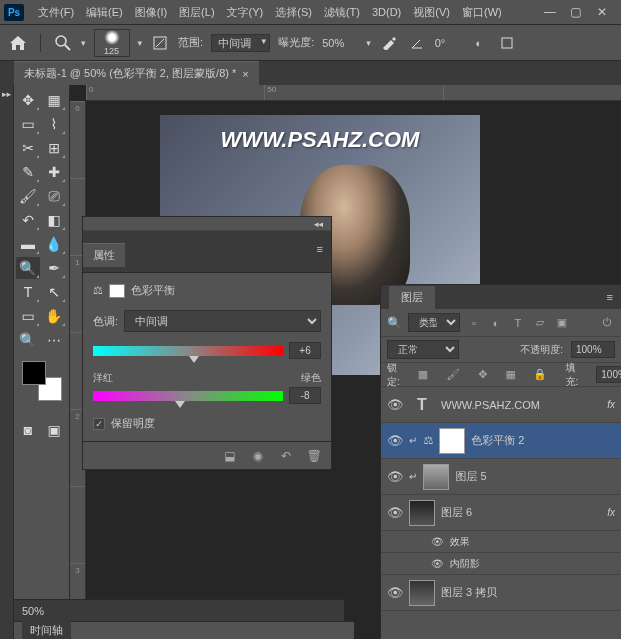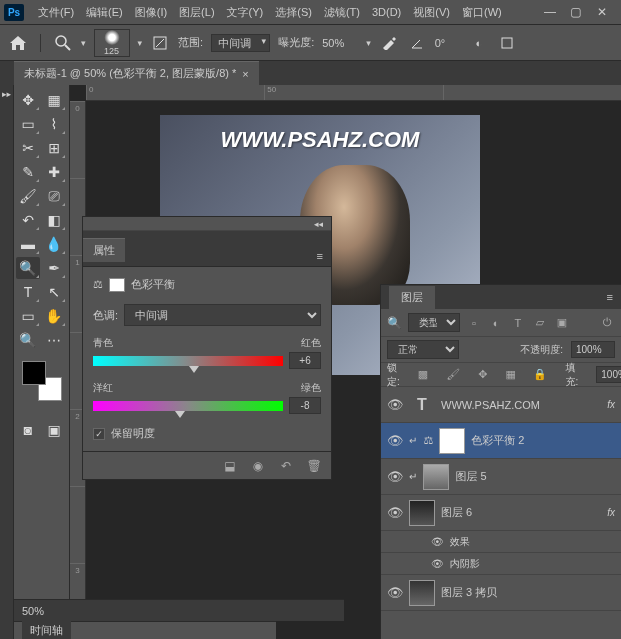--- a/index.html
+++ b/index.html
@@ -34,21 +34,21 @@
 .swatch-bg{position:absolute;width:24px;height:24px;background:#fff;border:1px solid #888;bottom:0;right:0}
 .canvas-area{flex:1;background:#262626;position:relative;overflow:hidden}
 .ruler-h{position:absolute;top:0;left:16px;right:0;height:16px;background:#535353;border-bottom:1px solid #333;font-size:8px;color:#999;display:flex}
 .ruler-h span{flex:1;border-left:1px solid #666;padding-left:2px}
 .ruler-v{position:absolute;top:16px;left:0;width:16px;bottom:0;background:#535353;border-right:1px solid #333;font-size:8px;color:#999;display:flex;flex-direction:column}
 .ruler-v span{flex:1;border-top:1px solid #666;padding-top:2px;writing-mode:horizontal-tb;text-align:center}
 .canvas-img{position:absolute;top:30px;left:90px;width:320px;height:260px;background:linear-gradient(135deg,#4a5060 0%,#6b7488 40%,#8b96a8 70%,#b8c0d0 100%);display:flex;flex-direction:column;align-items:center;padding-top:12px}
 .canvas-img::before{content:"";position:absolute;left:140px;top:50px;width:110px;height:140px;background:radial-gradient(ellipse at 40% 30%,#d4b89a 0%,#a0826a 30%,#3a3530 60%,#1a1815 100%);border-radius:40% 40% 30% 30%}
 .watermark{color:#fff;font-size:22px;font-weight:bold;font-style:italic;z-index:2;text-shadow:1px 1px 2px rgba(0,0,0,0.5)}
 .properties-panel{position:absolute;left:82px;top:216px;width:250px;background:#535353;border:1px solid #2a2a2a;z-index:10}
-.panel-header{height:36px;background:#3a3a3a;display:flex;align-items:flex-end;justify-content:space-between;padding:4px 8px;border-bottom:1px solid #2a2a2a}
+.panel-header{height:42px;background:#3a3a3a;display:flex;align-items:flex-start;justify-content:space-between;padding:12px 8px;border-bottom:1px solid #2a2a2a}
 .panel-tab{background:#535353;padding:4px 10px;font-size:11px;margin-left:-8px;border-top:1px solid #666}
 .panel-menu{cursor:pointer}
 .panel-collapse{height:14px;display:flex;align-items:center;justify-content:flex-end;padding-right:8px;font-size:9px;cursor:pointer;border-bottom:1px solid #444}
 .prop-body{padding:10px}
 .prop-title{display:flex;align-items:center;gap:6px;margin-bottom:12px}
 .prop-icon{width:16px;height:14px;border:1px solid #888;display:inline-block}
 .prop-row{display:flex;align-items:center;gap:6px;margin-bottom:10px}
 .prop-select{flex:1;background:#404040;border:1px solid #333;color:#ccc;padding:3px 6px;font-size:11px}
 .slider-group{margin-bottom:12px}
 .slider-labels{display:flex;justify-content:space-between;font-size:10px;margin-bottom:2px}
@@ -258,24 +258,20 @@
     <div class="prop-title">
       <span>⚖</span>
       <span class="prop-icon" style="background:#fff"></span>
       <span>色彩平衡</span>
     </div>
     <div class="prop-row">
       <span>色调:</span>
       <select class="prop-select"><option>中间调</option></select>
     </div>
     <div class="slider-group">
-      <div class="slider-labels">
-          <span>青色</span>
-          <span>红色</span>
-        </div>
       <div class="slider-row">
           <div class="slider-track cyan-red">
             <div class="slider-thumb" style="left:53%"></div>
           </div>
           <div class="slider-val">+6</div>
         </div>
     </div>
     <div class="slider-group">
       <div class="slider-labels">
           <span>洋红</span>
@@ -297,21 +293,21 @@
     <div class="footer-btn">⬓</div>
     <div class="footer-btn">◉</div>
     <div class="footer-btn">↶</div>
     <div class="footer-btn">🗑</div>
   </div>
 </div>
 
 <div class="status-bar" style="position:absolute;bottom:18px;left:14px;width:330px">
   <span>50%</span>
 </div>
-<div class="status-bar" style="position:absolute;bottom:0;left:14px;width:262px;height:18px;background:#535353">
+<div class="status-bar" style="position:absolute;bottom:0;left:14px;width:340px;height:18px;background:#535353">
   <span style="background:#3a3a3a;padding:2px 8px">时间轴</span>
 </div>
 
 <div class="layers-panel">
   <div class="layers-header">
     <div class="layers-tab">图层</div>
     <div style="margin-left:auto;padding-right:8px;cursor:pointer">≡</div>
   </div>
   <div class="layers-filter">
     <span class="filter-search">🔍</span>

